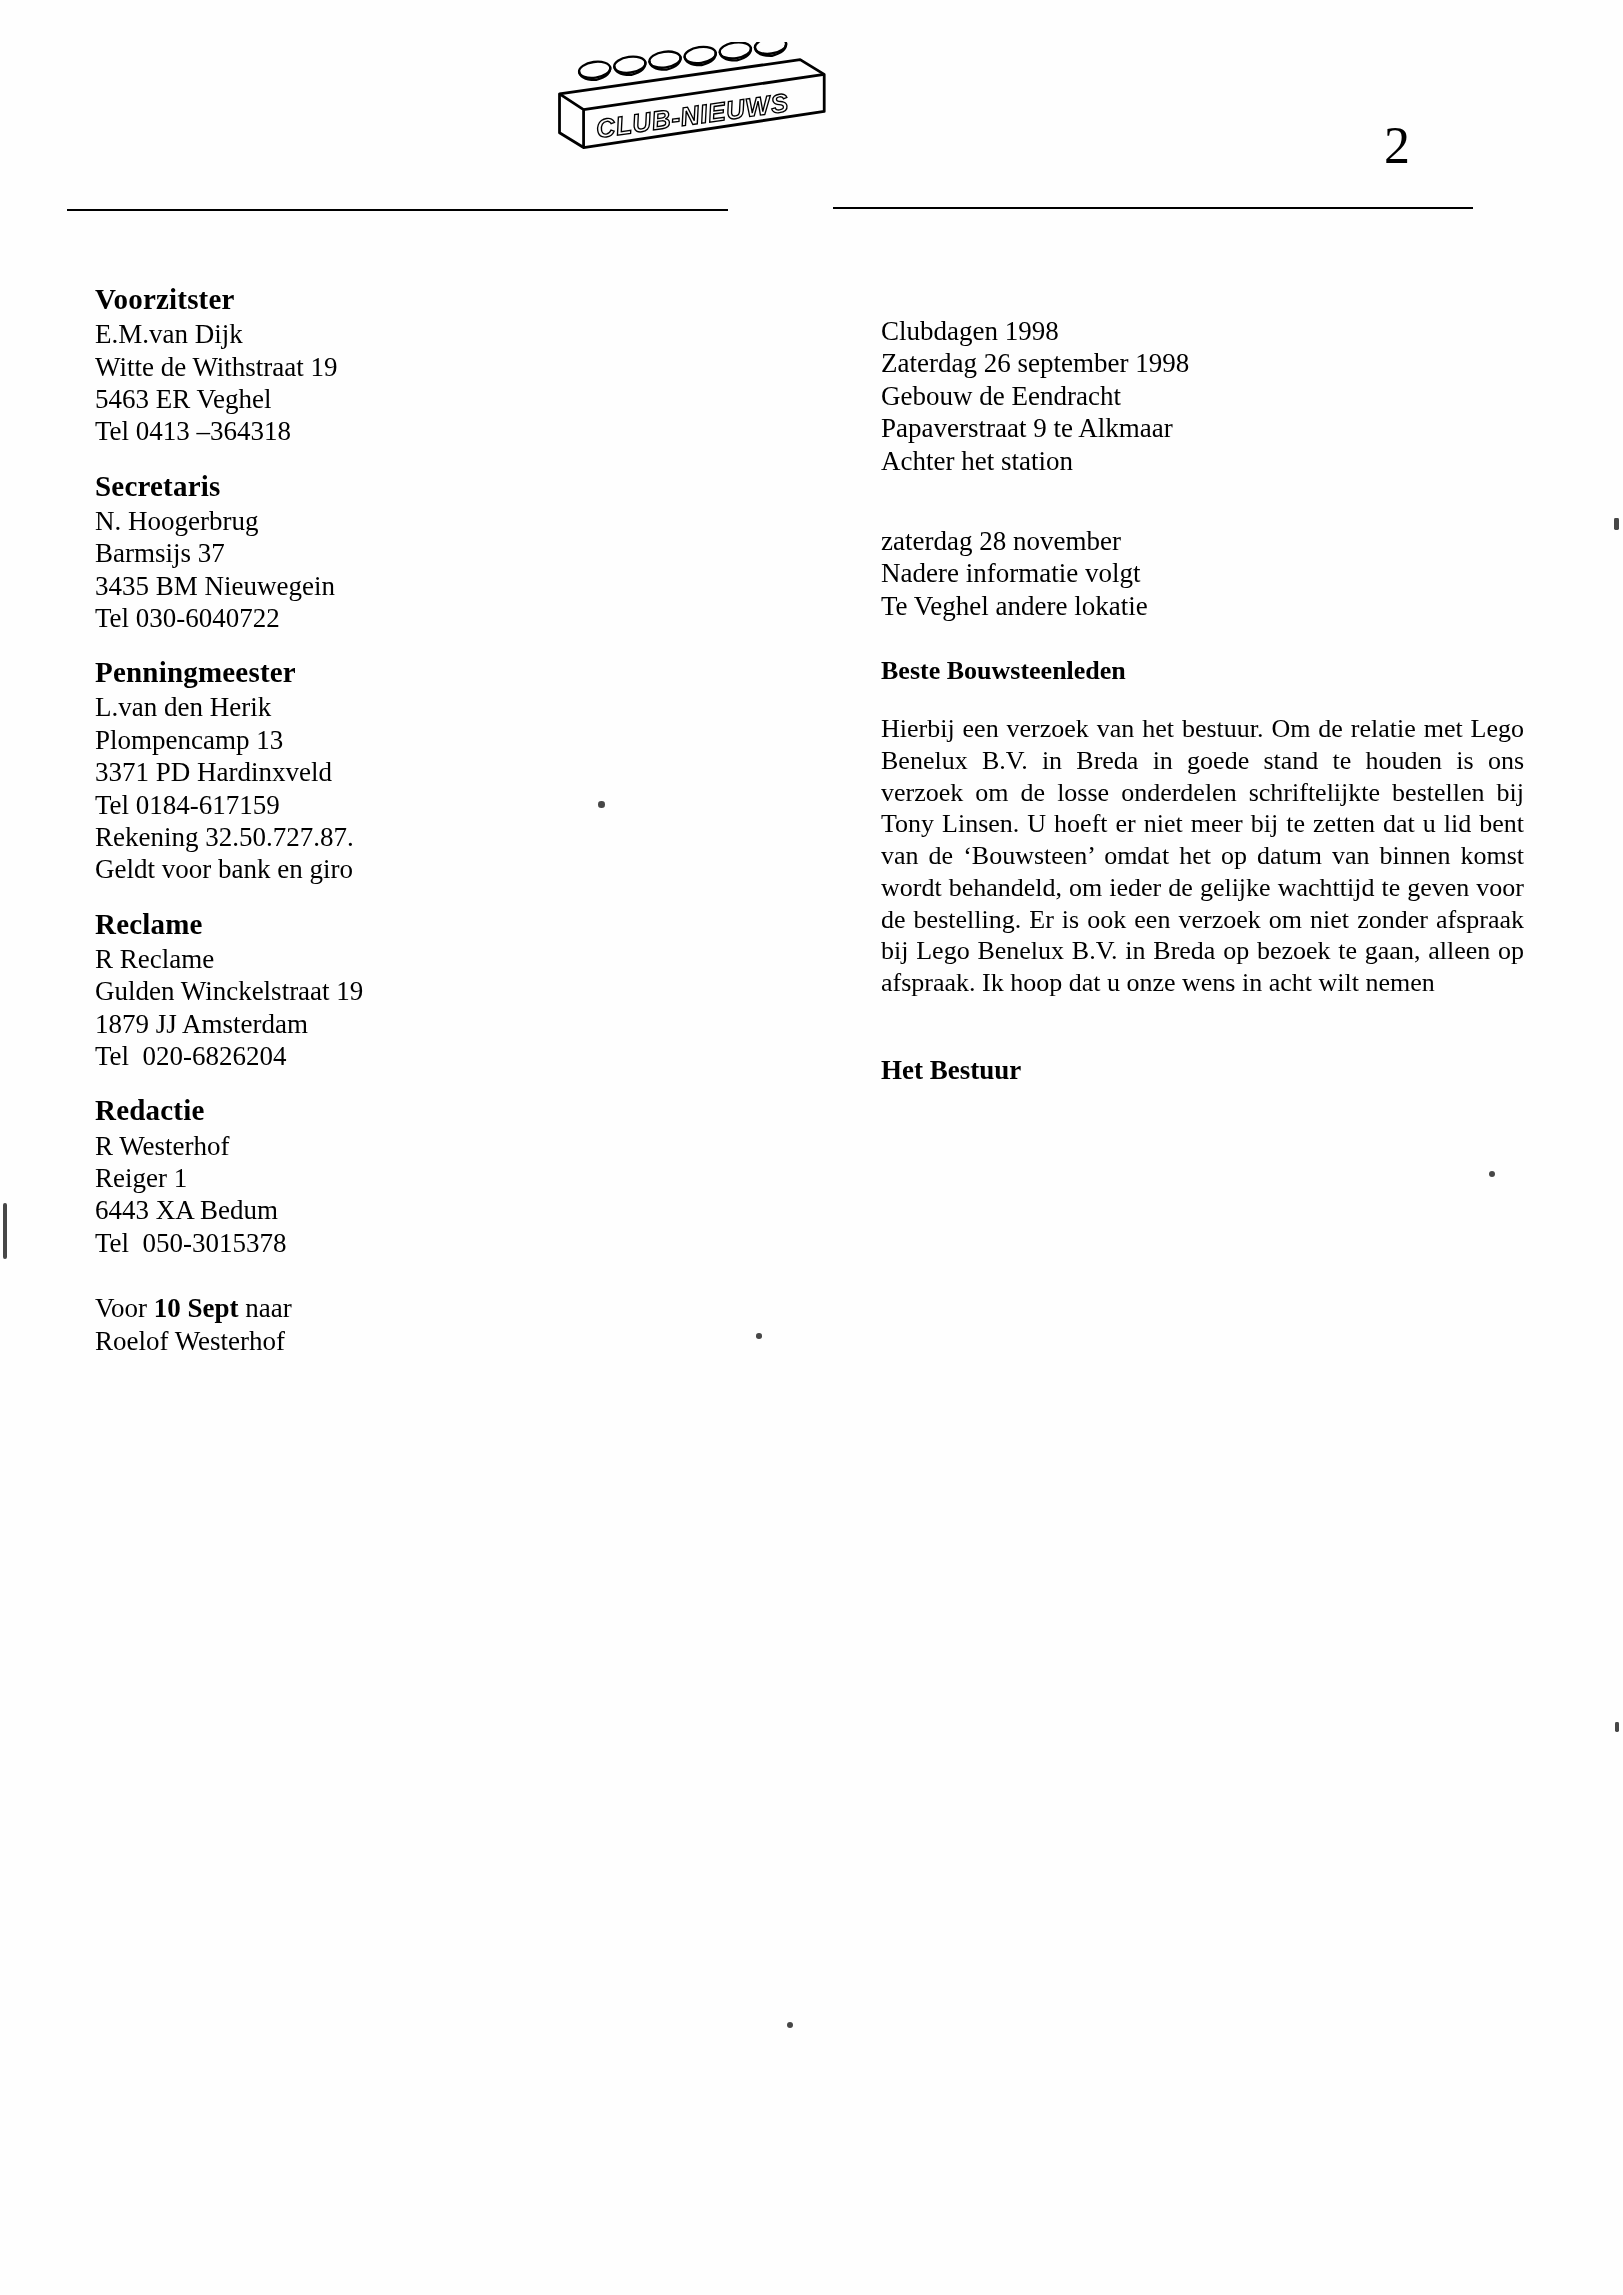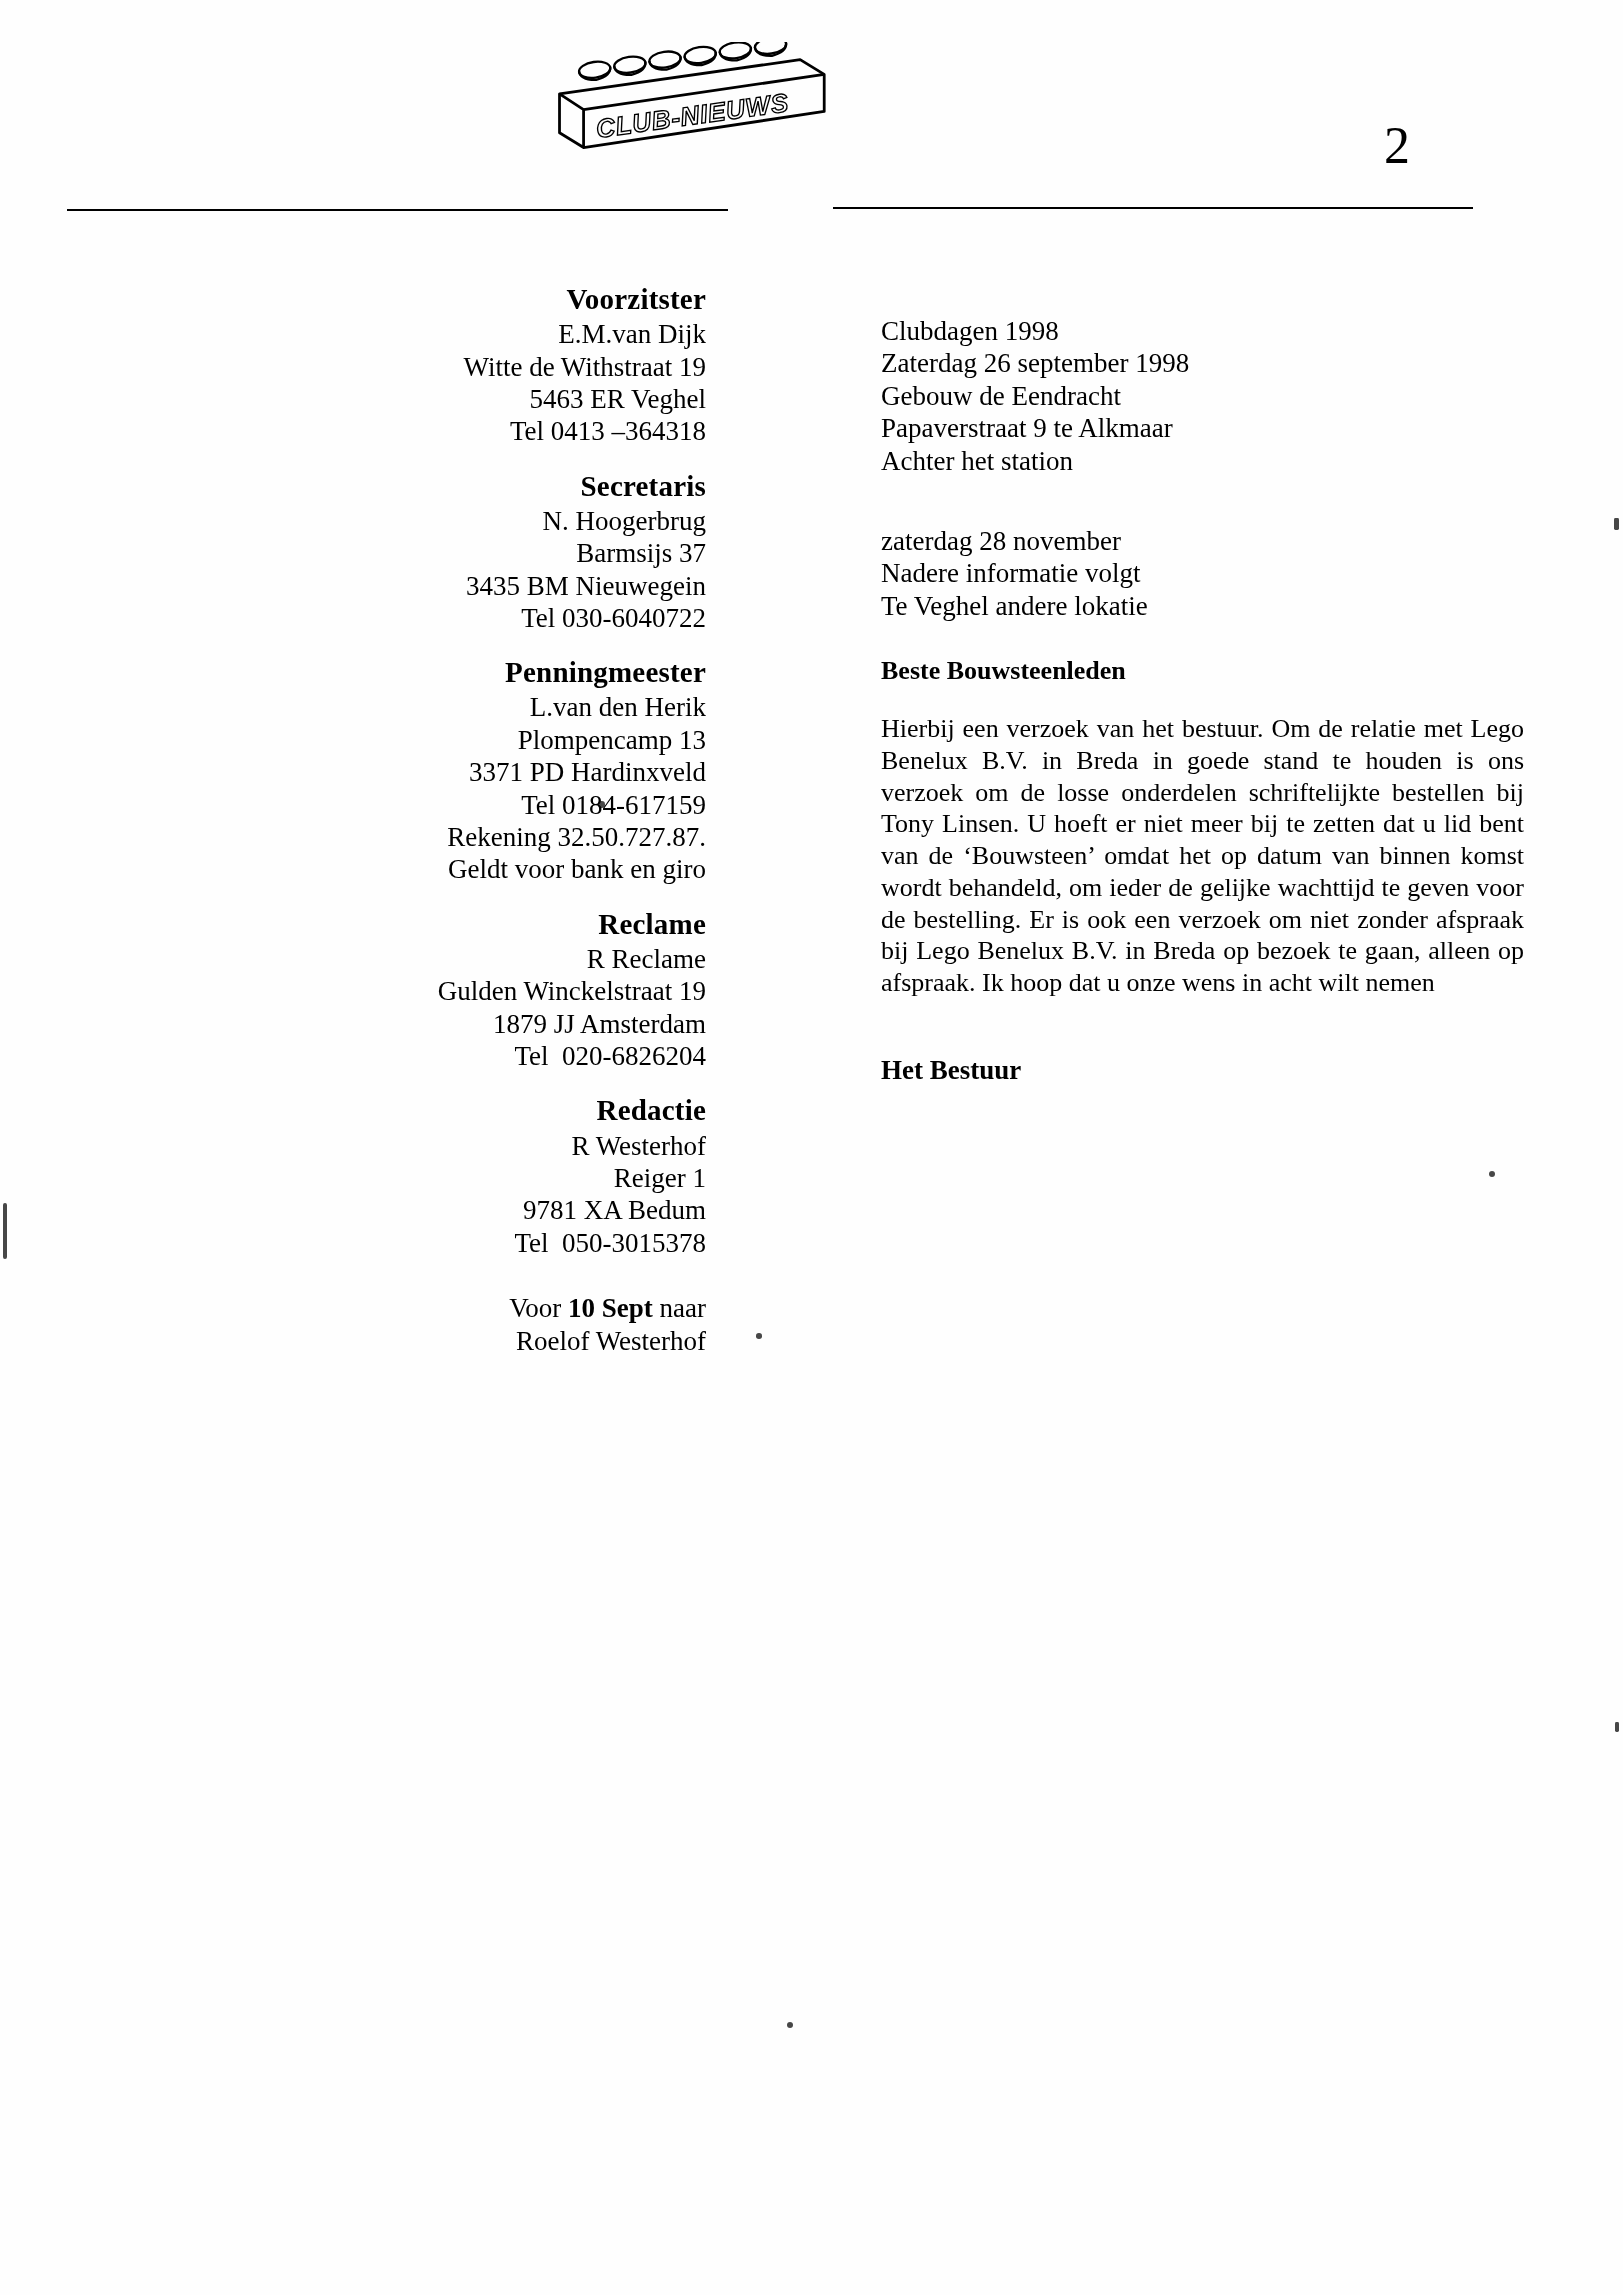--- a/index.html
+++ b/index.html
@@ -52,24 +52,23 @@
     position: absolute;
     height: 2.3px;
     background: #000000;
   }
   .rule-left  { left: 67px;  top: 209px; width: 661px; }
   .rule-right { left: 833px; top: 207px; width: 640px; }
 
   
   .col-left {
     position: absolute;
-    left: 67px;
+    left: 95px;
     top: 282px;
     width: 639px;
-    text-align: right;
   }
   .col-right {
     position: absolute;
     left: 881px;
     top: 315px;
     width: 643px;
   }
 
   .block { margin-bottom: 21px; }
 
@@ -189,21 +188,21 @@
       <div class="line">R Reclame</div>
       <div class="line">Gulden Winckelstraat 19</div>
       <div class="line">1879 JJ Amsterdam</div>
       <div class="line">Tel  020-6826204</div>
     </div>
 
     <div class="block">
       <div class="heading">Redactie</div>
       <div class="line">R Westerhof</div>
       <div class="line">Reiger 1</div>
-      <div class="line">9781 XA Bedum</div>
+      <div class="line">6443 XA Bedum</div>
       <div class="line">Tel  050-3015378</div>
     </div>
 
     <div class="gap-sm"></div>
 
     <div class="block">
       <div class="line"><span>Voor </span><span class="b">10 Sept</span><span> naar</span></div>
       <div class="line">Roelof Westerhof</div>
     </div>
 

